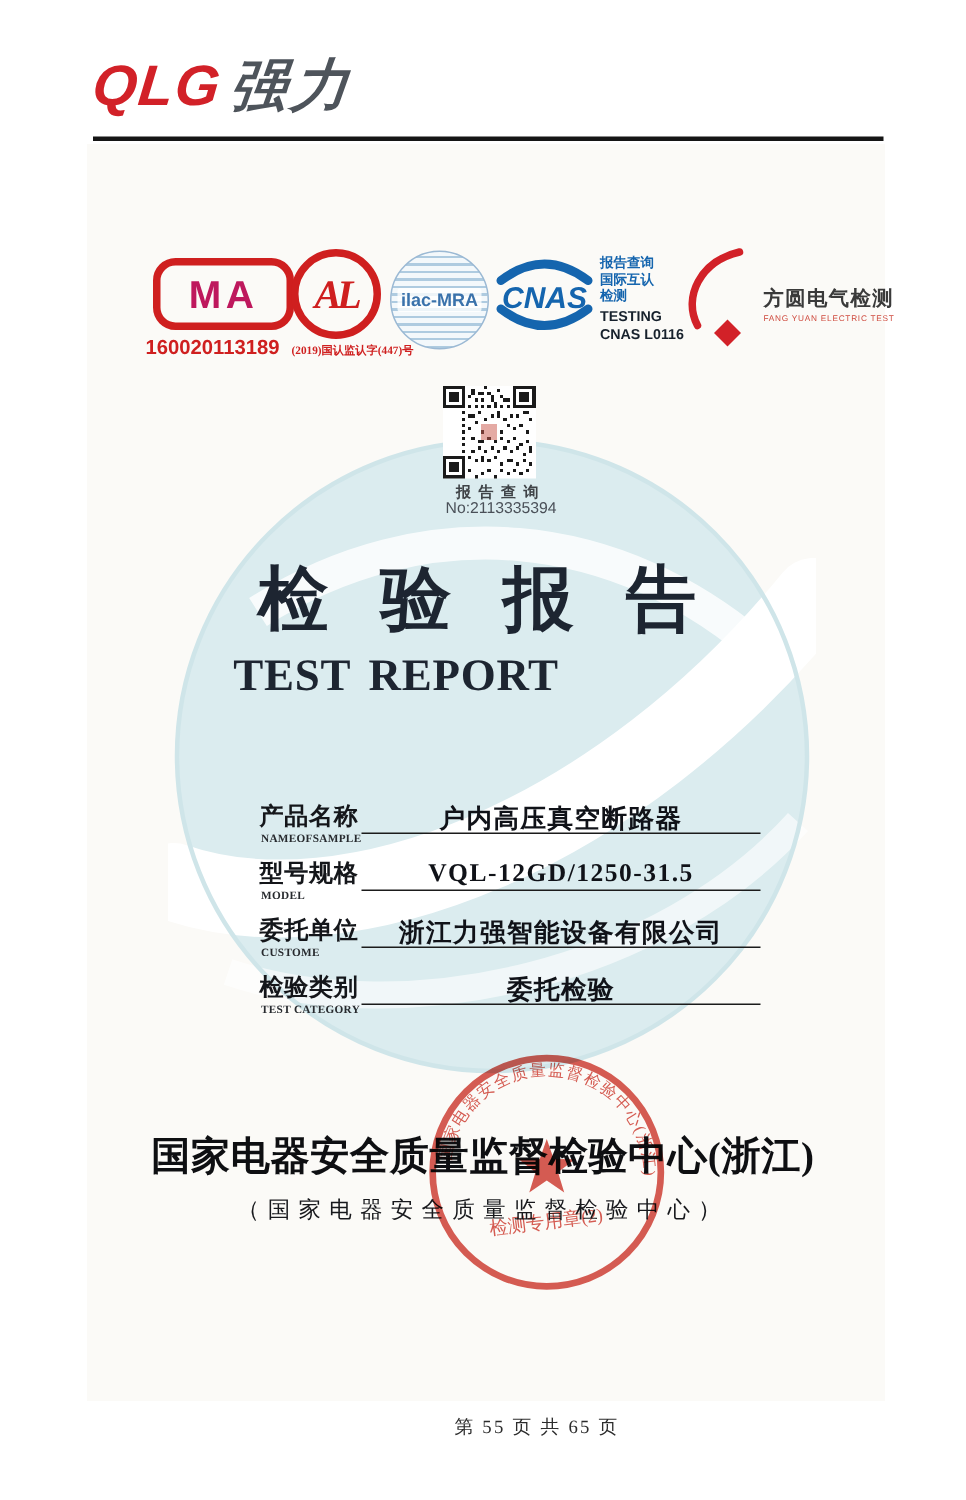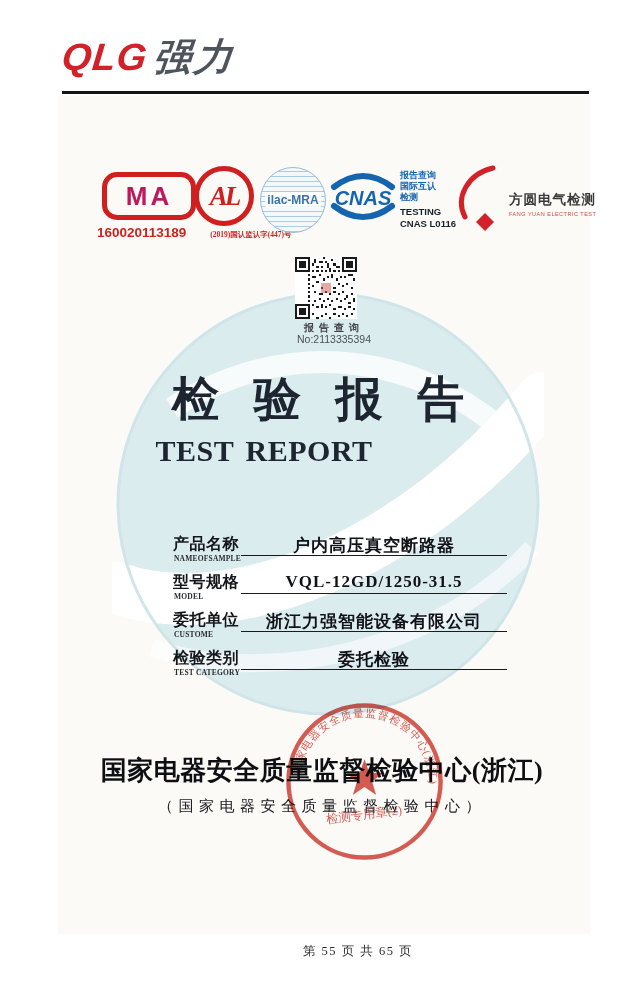--- a/index.html
+++ b/index.html
@@ -22,21 +22,21 @@
 
   
   .watermark{left:112px;top:288px;z-index:0;}
   .cma-box{left:102px;top:172px;width:84px;height:38px;border:5px solid #cf1f1f;
     border-radius:15px;display:flex;align-items:center;justify-content:center;
     font-family:"Liberation Sans","DejaVu Sans",sans-serif;font-weight:800;
     font-size:26px;letter-spacing:3px;color:#be185d;}
   .cma-cert{left:97px;top:223px;width:240px;white-space:nowrap;}
   .cma-cert .num{color:#cf1f1f;font-weight:bold;font-size:13.5px;
     font-family:"Liberation Sans","DejaVu Sans",sans-serif;}
-  .cma-cert .ref{color:#cf1f1f;font-size:7.5px;font-weight:bold;margin-left:20px;}
+  .cma-cert .ref{color:#cf1f1f;font-size:7.5px;font-weight:bold;margin-left:4px;}
   .cal-circle{left:194px;top:166px;width:50px;height:50px;border:5px solid #cf1f1f;
     border-radius:50%;display:flex;align-items:center;justify-content:center;
     font-weight:bold;font-style:italic;font-size:27px;color:#cf1f1f;letter-spacing:-3px;}
   .ilac-circle{left:260px;top:167px;width:64px;height:64px;border-radius:50%;
     border:1px solid #9bb9d4;overflow:hidden;display:flex;align-items:center;justify-content:center;
     background:repeating-linear-gradient(0deg,#aecbe0 0 1.5px,#f3f8fb 1.5px 5px);}
   .ilac-circle span{font-family:"Liberation Sans","DejaVu Sans",sans-serif;
     font-weight:bold;font-size:12px;color:#3a72ab;background:rgba(255,255,255,.78);
     padding:1px 2px;border-radius:2px;}
   .cnas-svg{left:328px;top:172px;}

